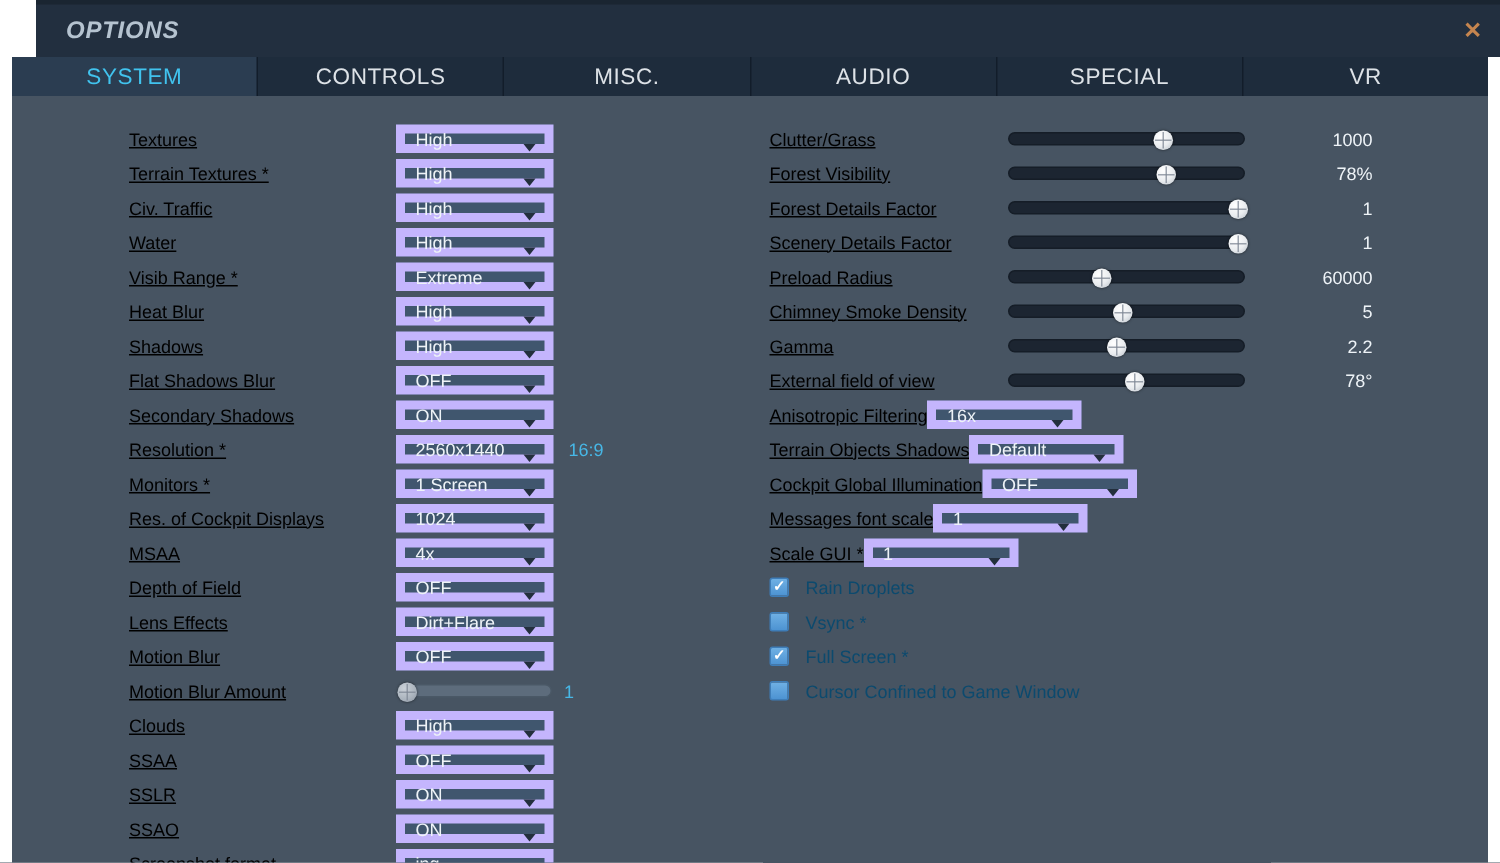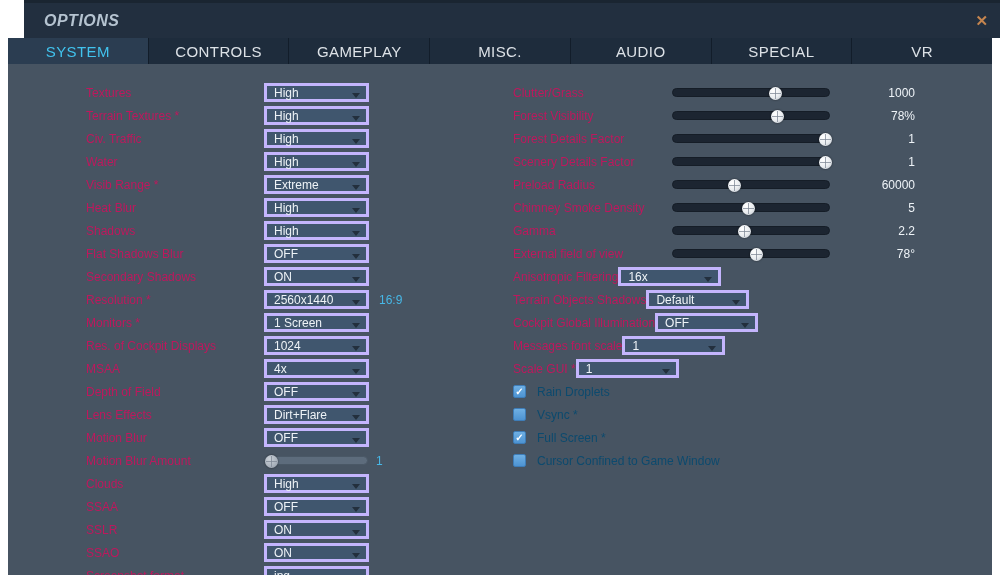--- a/index.html
+++ b/index.html
@@ -40,27 +40,27 @@
   .body {
     position:absolute; left:0; top:64px; width:100%; height:511px;
     background:rgba(45,60,76,0.88); overflow:hidden;
   }
 
   .col { position:absolute; top:17px; }
   .col-left  { left:78px;  width:400px; }
   .col-right { left:505px; width:420px; }
   .row { height:23px; display:flex; align-items:center; }
 
-  .lbl { font-size:12px; color:#be185d; }
+  .lbl { font-size:12px; color:#000000;text-decoration:underline; }
   .col-left  .lbl { width:178px; }
   .col-right .row-slider .lbl { width:159px; }
 
   .dd {
     position:relative; height:19px; background:#40566e;
-    border:3px solid #c4b5fd; display:flex; align-items:center;
+    border:6px solid #c4b5fd; display:flex; align-items:center;
     padding-left:7px; cursor:pointer;
   }
   .dd-left  { width:105px; }
   .dd-right { width:103px; }
   .dd-val { font-size:12px; color:#eef3f7; }
   .dd-arrow {
     position:absolute; right:6px; top:7px; width:0; height:0;
     border-left:4px solid transparent; border-right:4px solid transparent;
     border-top:5px solid #232f3d;
   }
@@ -101,21 +101,20 @@
 <div class="sky"></div>
 
 <div class="panel">
   <div class="titlebar">
     <span class="title">OPTIONS</span>
     <span class="close">✕</span>
   </div>
   <div class="tabbar">
       <div class="tab active">SYSTEM</div>
       <div class="tab">CONTROLS</div>
-      <div class="tab">GAMEPLAY</div>
       <div class="tab">MISC.</div>
       <div class="tab">AUDIO</div>
       <div class="tab">SPECIAL</div>
       <div class="tab">VR</div>
     </div>
   <div class="body">
     <div class="col col-left">
         <div class="row row-dropdown">
           <span class="lbl">Textures</span>
           <div class="dd dd-left">

